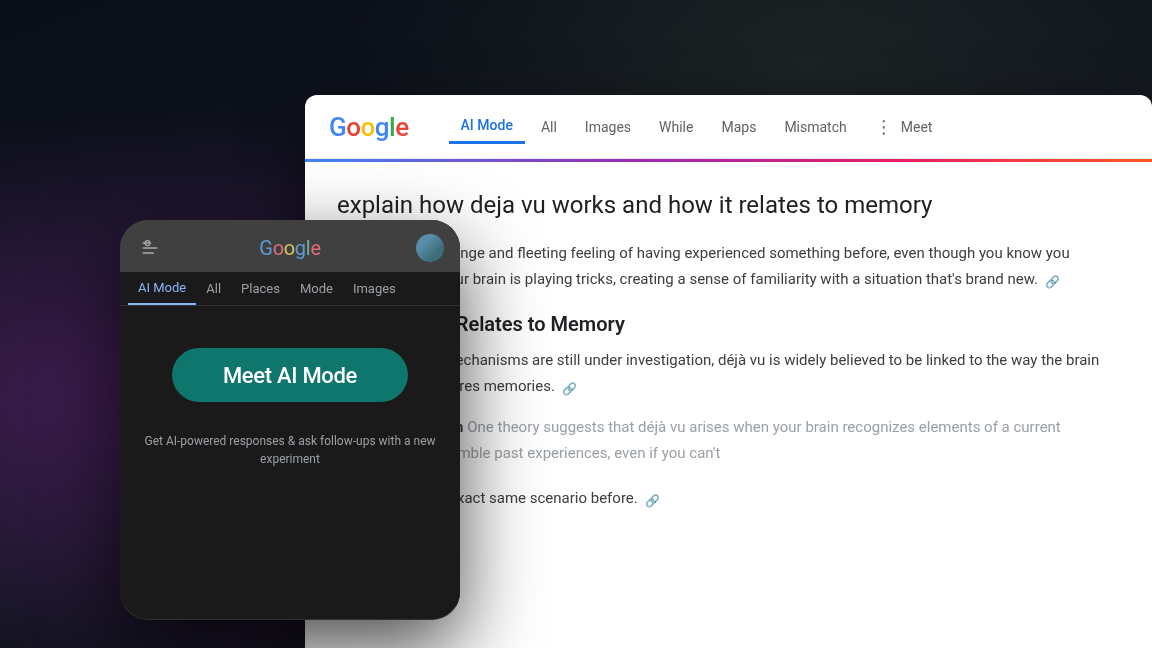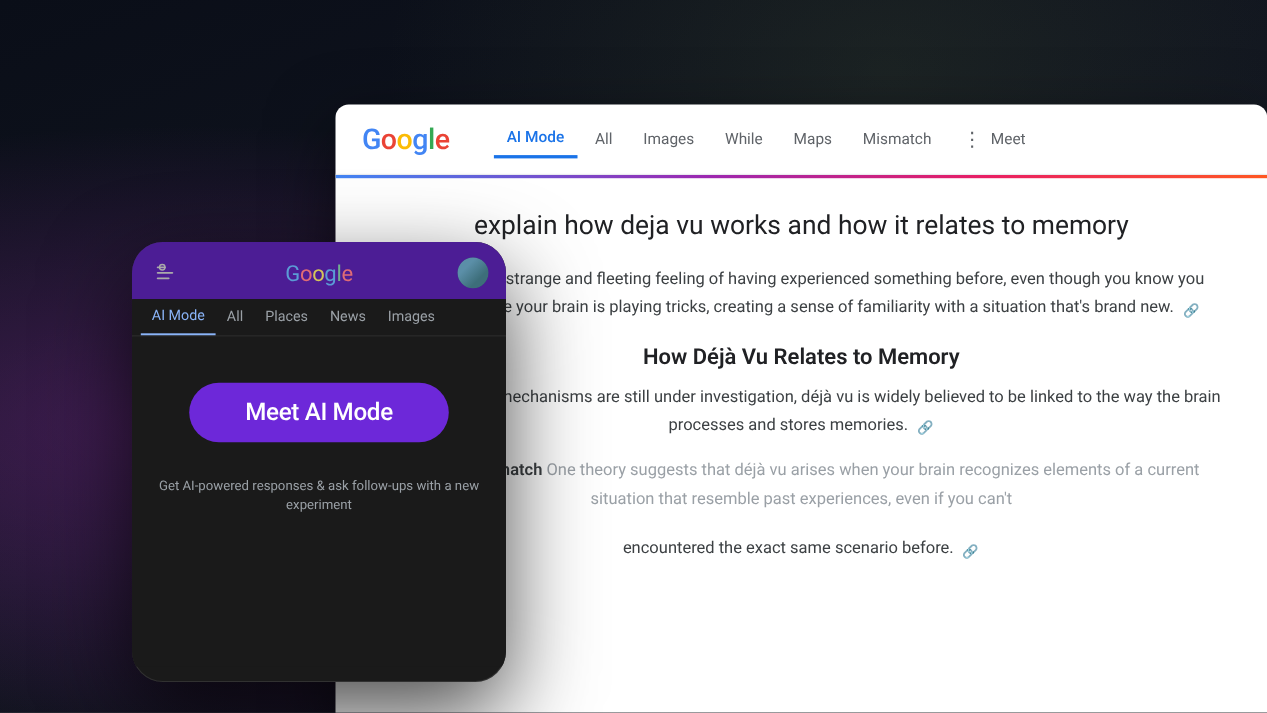--- a/index.html
+++ b/index.html
@@ -95,21 +95,20 @@
     .color-bar {
       height: 3px;
       background: linear-gradient(90deg, #4285F4 0%, #9c27b0 40%, #e91e63 70%, #ff5722 100%);
     }
 
     
     .desktop-content {
       padding: 28px 32px;
       overflow: hidden;
       height: calc(100% - 70px);
-      text-align: center;
     }
 
     .query-title {
       font-size: 24px;
       font-weight: 400;
       color: #202124;
       margin-bottom: 20px;
       line-height: 1.3;
     }
 
@@ -166,21 +165,21 @@
       box-shadow: 0 30px 80px rgba(0,0,0,0.7), inset 0 0 0 1px rgba(255,255,255,0.1);
       overflow: hidden;
       z-index: 10;
     }
 
     .mobile-header {
       display: flex;
       align-items: center;
       justify-content: space-between;
       padding: 14px 16px 10px;
-      background: #4c1d95;
+      background: #404040;
     }
 
     .mobile-menu-icon {
       width: 28px;
       height: 28px;
       display: flex;
       align-items: center;
       justify-content: center;
       color: #aaa;
       font-size: 18px;
@@ -241,21 +240,21 @@
       align-items: center;
       background: #1a1a1a;
       height: calc(100% - 100px);
     }
 
     
     .ai-mode-btn {
       width: 240px;
       height: 58px;
       border-radius: 30px;
-      background: #6d28d9;
+      background: #0f766e;
       border: 2px solid transparent;
       background-clip: padding-box;
       position: relative;
       display: flex;
       align-items: center;
       justify-content: center;
       margin: 16px auto;
       cursor: pointer;
     }
 
@@ -366,21 +365,21 @@
 
     <div class="mobile-avatar">
       <div style="width:100%; height:100%; background: linear-gradient(135deg, #5b8fa8 30%, #3d6e7a 70%); border-radius:50%;"></div>
     </div>
   </div>
 
   <nav class="mobile-nav">
     <div class="mobile-nav-item active">AI Mode</div>
     <div class="mobile-nav-item">All</div>
     <div class="mobile-nav-item">Places</div>
-    <div class="mobile-nav-item">News</div>
+    <div class="mobile-nav-item">Mode</div>
     <div class="mobile-nav-item">Images</div>
   </nav>
 
   <div class="mobile-content">
 
     <div class="ai-mode-btn">
       <span class="ai-mode-btn-text">Meet AI Mode</span>
     </div>
 
     <p class="mobile-subtitle">Get AI-powered responses &amp; ask

